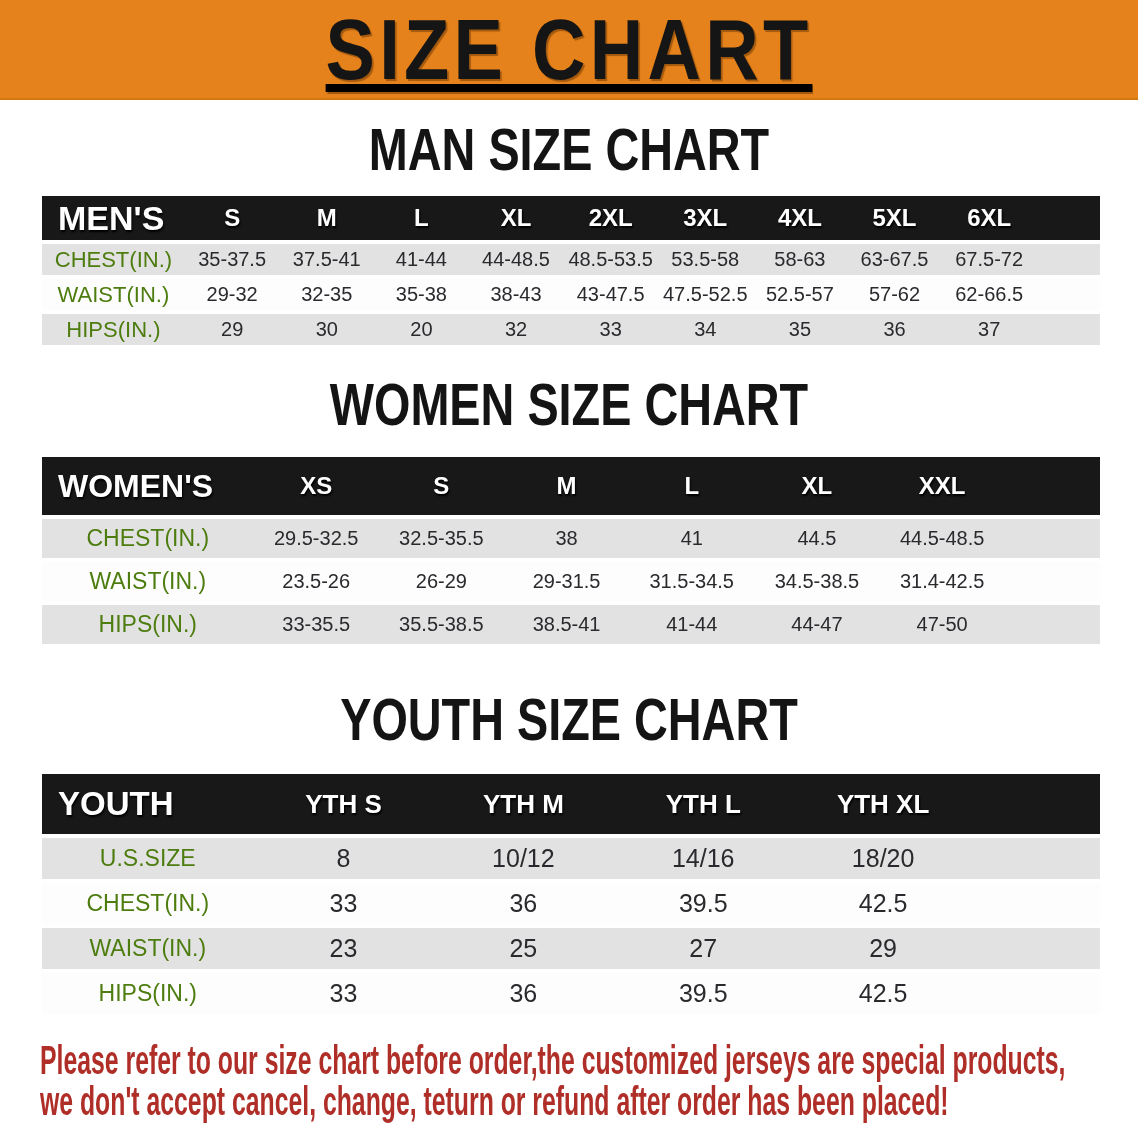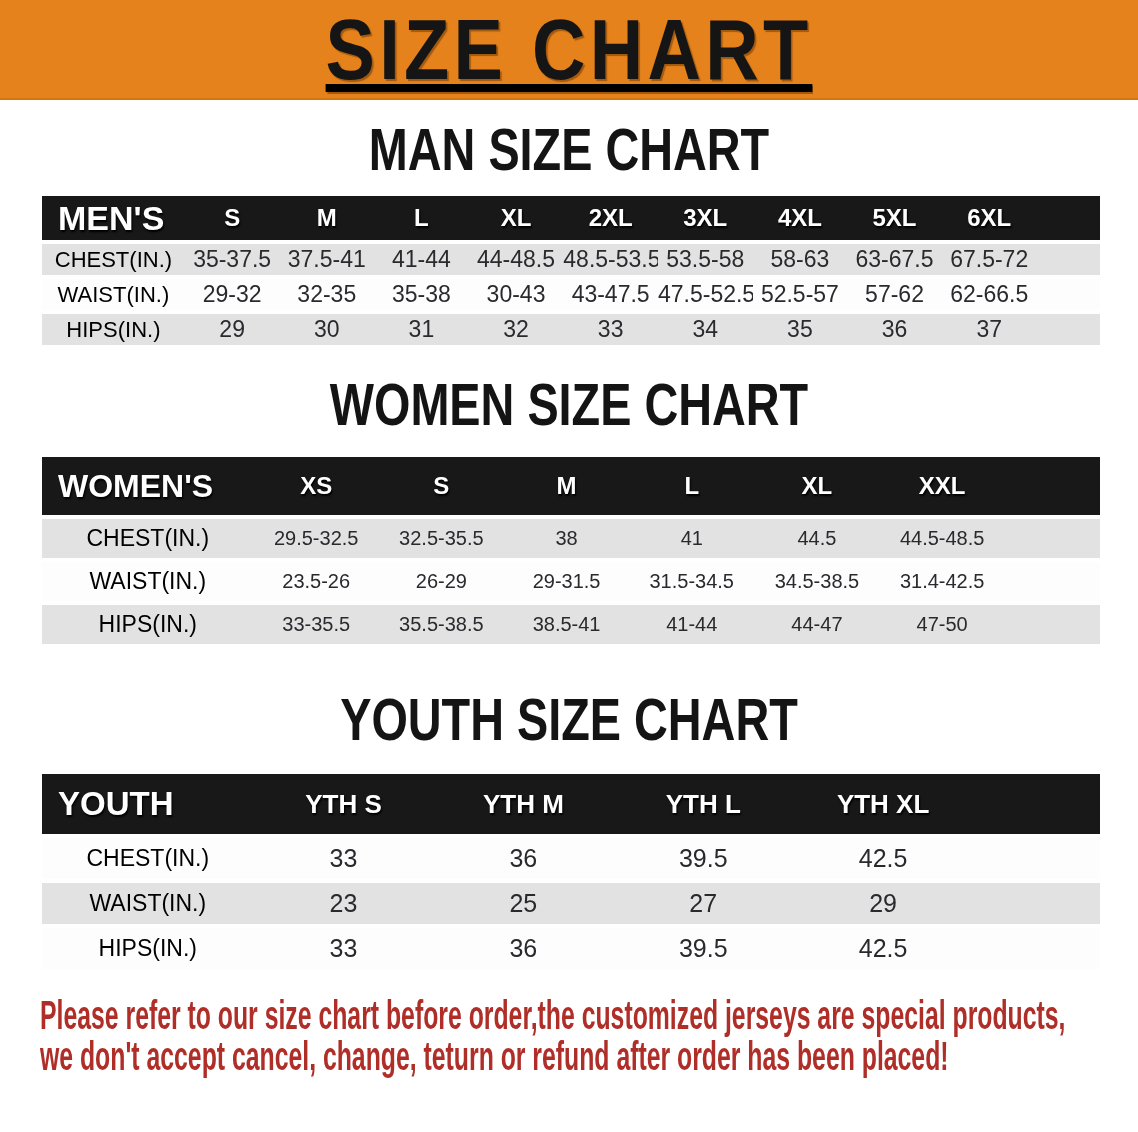--- a/index.html
+++ b/index.html
@@ -72,26 +72,26 @@
     font-weight: bold;
     text-shadow: 1px 2px 2px #000000;
   }
   table.chart th.tbl-label {
     text-align: left;
     padding-left: 16px;
   }
   table.chart tr.gray td  { background: #e2e2e2; }
   table.chart tr.white td { background: #fdfdfd; }
   table.chart td { color: #2a2a2e; }
-  table.chart td.row-label { color: #000000; }
+  table.chart td.row-label { color: #4d7c0f; }
 
   
   .t-men thead th { height: 44px; font-size: 24px; }
   .t-men th.tbl-label { font-size: 34px; }
-  .t-men td { height: 31px; font-size: 23px; }
+  .t-men td { height: 31px; font-size: 20px; }
   .t-men td.row-label { font-size: 22px; }
   .t-men col.c-label { width: 13.5%; }
   .t-men col.c-fill  { width: 6%; }
 
   
   .t-women thead th { height: 58px; font-size: 24px; }
   .t-women th.tbl-label { font-size: 32px; }
   .t-women td { height: 39px; font-size: 20px; }
   .t-women td.row-label { font-size: 23px; }
   .t-women col.c-label { width: 20%; }
@@ -166,33 +166,33 @@
           <td>58-63</td>
           <td>63-67.5</td>
           <td>67.5-72</td>
           <td></td>
         </tr>
         <tr class="white">
           <td class="row-label">WAIST(IN.)</td>
           <td>29-32</td>
           <td>32-35</td>
           <td>35-38</td>
-          <td>30-43</td>
+          <td>38-43</td>
           <td>43-47.5</td>
           <td>47.5-52.5</td>
           <td>52.5-57</td>
           <td>57-62</td>
           <td>62-66.5</td>
           <td></td>
         </tr>
         <tr class="gray">
           <td class="row-label">HIPS(IN.)</td>
           <td>29</td>
           <td>30</td>
-          <td>31</td>
+          <td>20</td>
           <td>32</td>
           <td>33</td>
           <td>34</td>
           <td>35</td>
           <td>36</td>
           <td>37</td>
           <td></td>
         </tr>
       </tbody>
     </table>
@@ -273,20 +273,28 @@
         <tr>
           <th class="tbl-label">YOUTH</th>
           <th>YTH S</th>
           <th>YTH M</th>
           <th>YTH L</th>
           <th>YTH XL</th>
           <th></th>
         </tr>
       </thead>
       <tbody>
+        <tr class="gray">
+          <td class="row-label">U.S.SIZE</td>
+          <td>8</td>
+          <td>10/12</td>
+          <td>14/16</td>
+          <td>18/20</td>
+          <td></td>
+        </tr>
         <tr class="white">
           <td class="row-label">CHEST(IN.)</td>
           <td>33</td>
           <td>36</td>
           <td>39.5</td>
           <td>42.5</td>
           <td></td>
         </tr>
         <tr class="gray">
           <td class="row-label">WAIST(IN.)</td>

